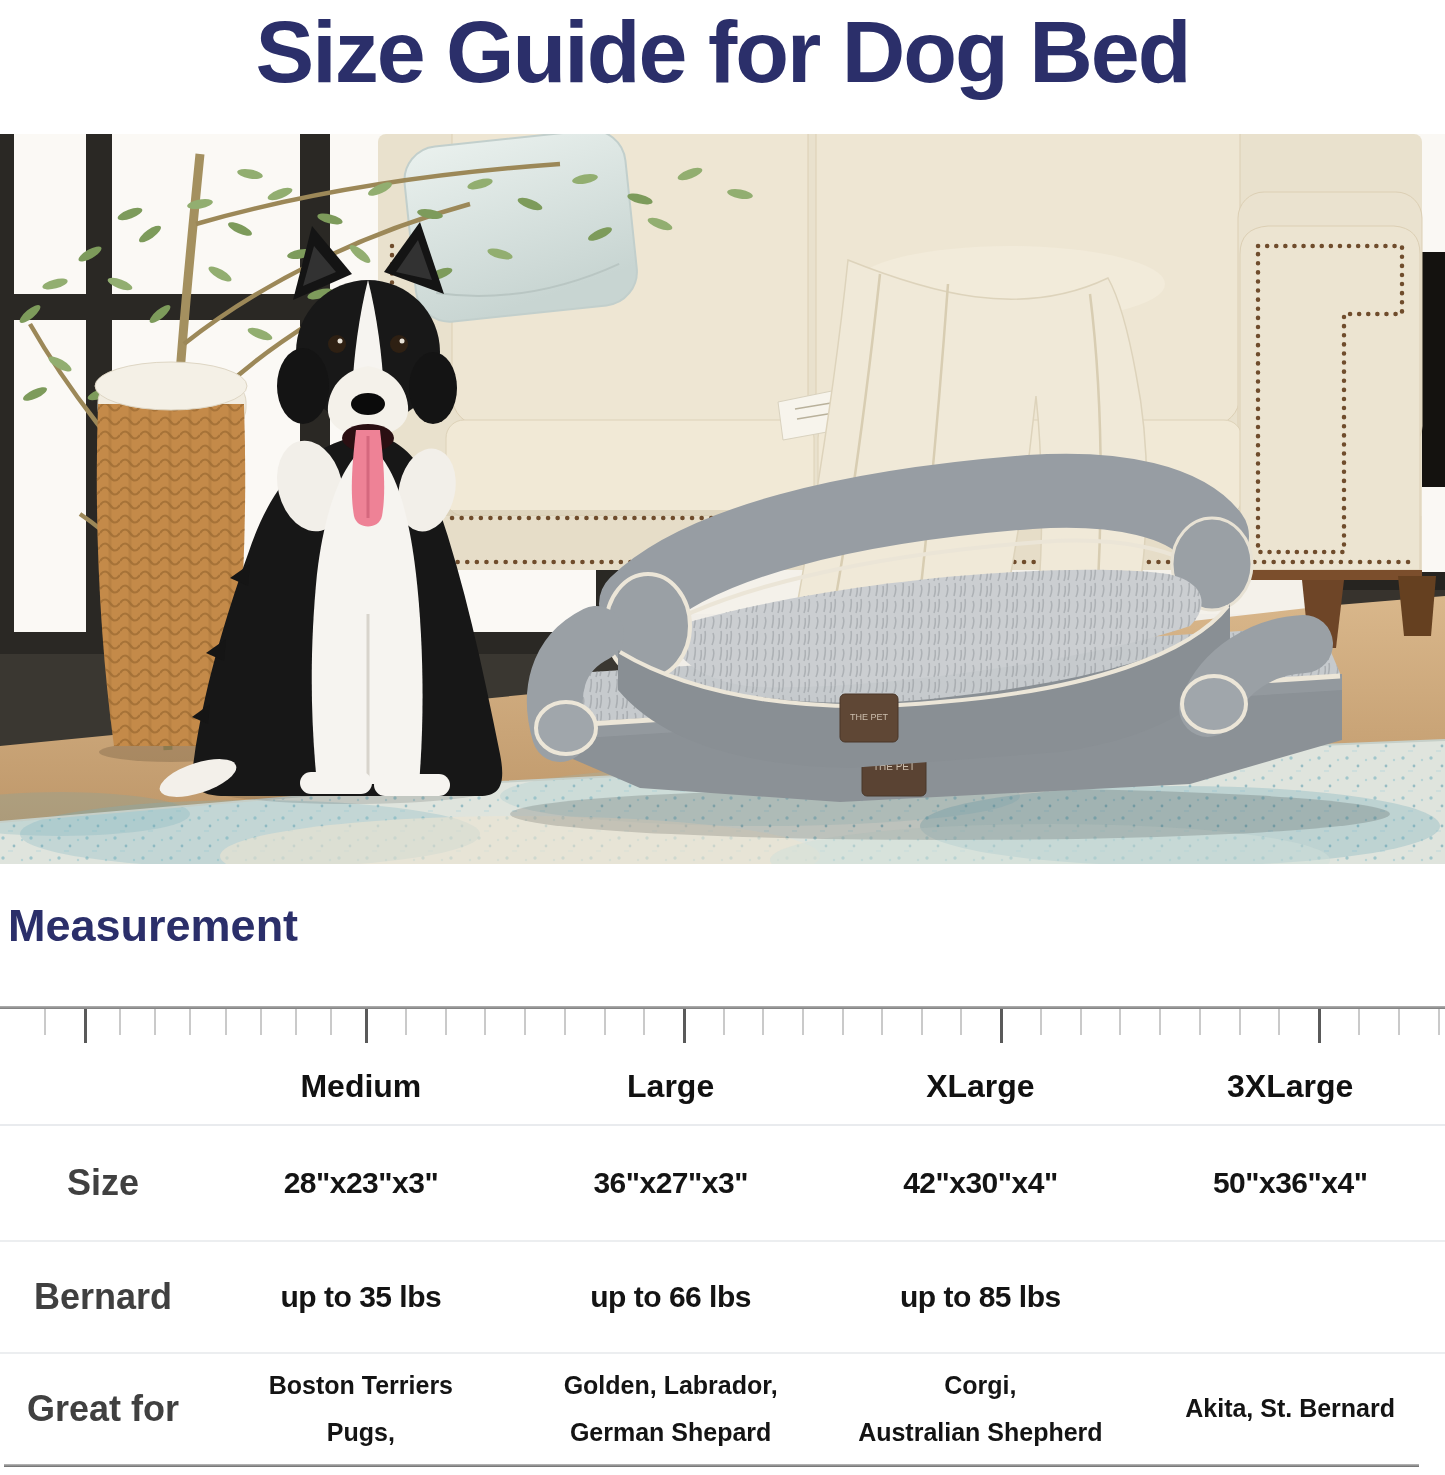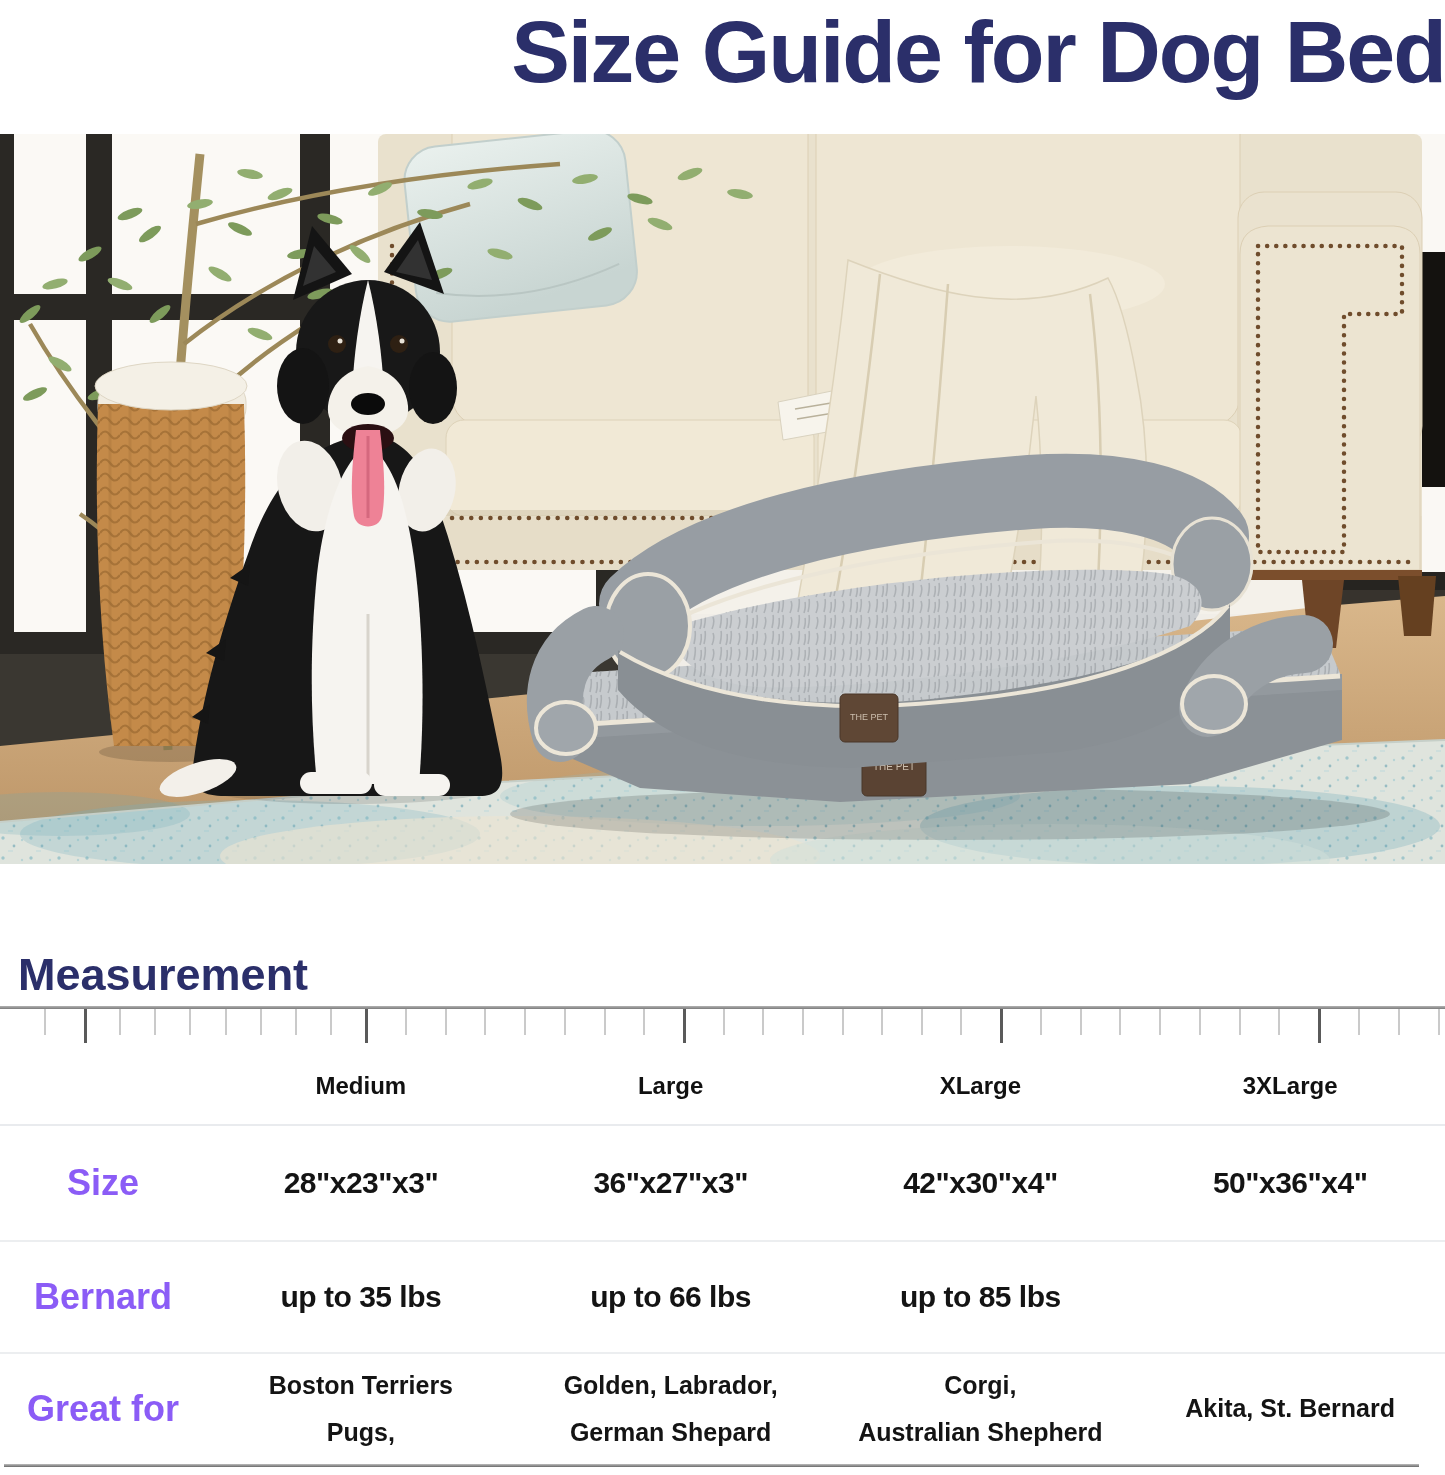--- a/index.html
+++ b/index.html
@@ -1,35 +1,35 @@
 <!DOCTYPE html>
 <html><head>
 <meta charset="utf-8">
 <style>
   html,body{margin:0;padding:0;background:#ffffff;}
   .page{position:relative;width:1445px;height:1475px;overflow:hidden;background:#ffffff;
         font-family:"Liberation Sans",sans-serif;color:#111;}
-  .title{height:134px;box-sizing:border-box;padding-top:6px;text-align:right;
+  .title{height:134px;box-sizing:border-box;padding-top:6px;text-align:center;
          font-size:88px;font-weight:bold;letter-spacing:-2px;color:#2b2f6a;line-height:1.05;}
   .photo{position:relative;width:1445px;height:730px;}
   .photo svg{display:block;}
-  .m-head{height:118px;box-sizing:border-box;padding:85px 0 0 8px;
-          font-size:45px;font-weight:bold;color:#2b2f6a;margin-left:10px;}
+  .m-head{height:118px;box-sizing:border-box;padding:36px 0 0 8px;
+          font-size:45px;font-weight:bold;color:#2b2f6a;}
   .ruler{position:relative;height:42px;margin-top:24px;}
   .ruler .bar{position:absolute;left:0;right:0;top:0;height:3px;
               background:linear-gradient(#b2b2b2,#7c7c7c);}
   .ruler .tick{position:absolute;top:3px;width:2px;height:26px;background:#cacaca;}
   .ruler .tick.major{width:3px;height:34px;background:#5a5a5a;}
   .trow{display:grid;grid-template-columns:206px 1fr 1fr 1fr 1fr;align-items:center;
         text-align:center;box-sizing:border-box;}
-  .trow.head{height:78px;font-size:24px;font-weight:bold;border-bottom:2px solid #e9ebee;}
+  .trow.head{height:78px;font-size:32px;font-weight:bold;border-bottom:2px solid #e9ebee;}
   .trow.r1{height:116px;border-bottom:2px solid #eceef0;}
   .trow.r2{height:112px;border-bottom:2px solid #eceef0;}
   .trow.r3{height:110px;}
-  .rlabel{font-size:36px;font-weight:bold;color:#8b5cf6;}
+  .rlabel{font-size:36px;font-weight:bold;color:#404040;}
   .rval{font-size:30px;font-weight:bold;color:#141414;letter-spacing:-0.5px;}
   .gf .line{display:block;font-size:25px;font-weight:bold;line-height:1.9;color:#141414;}
   .bottom-rule{height:3px;margin:0 26px 0 4px;background:linear-gradient(#bdbdbd,#6b6b6b);}
 </style>
 </head>
 <body>
 
 <div class="page">
 
   <div class="title">Size Guide for Dog Bed</div>

